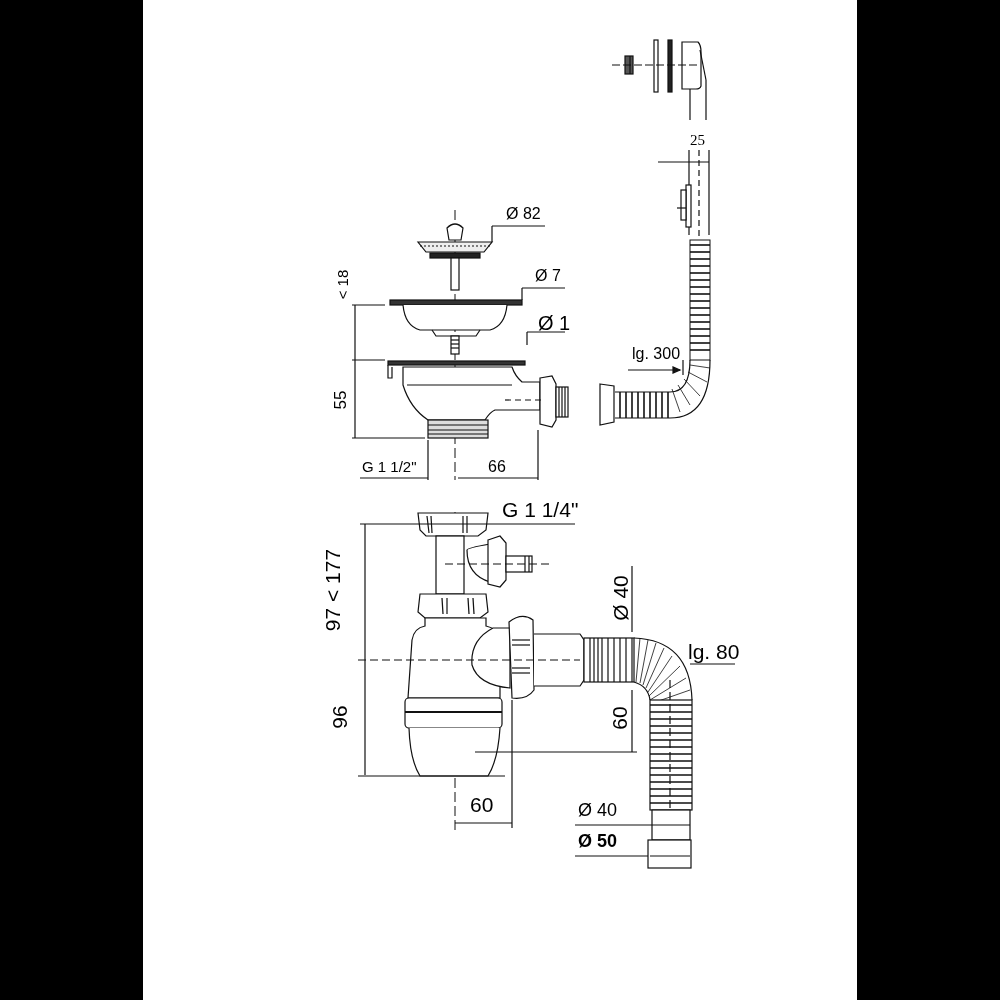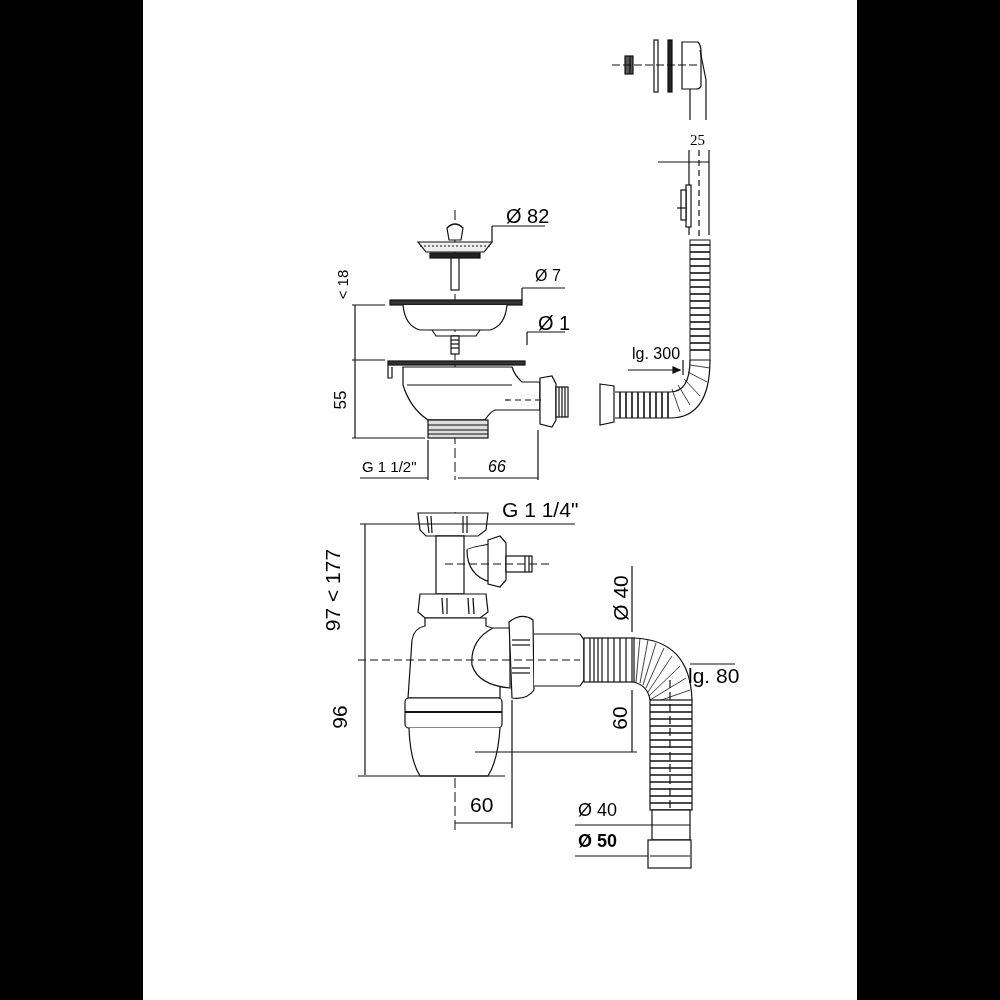--- a/index.html
+++ b/index.html
@@ -242,33 +242,33 @@
     <line x1="632" y1="566" x2="632" y2="632"></line>
     <line x1="632" y1="690" x2="632" y2="752"></line>
     <line x1="690" y1="664" x2="735" y2="664"></line>
     <line x1="575" y1="825" x2="650" y2="825"></line>
     <line x1="575" y1="856" x2="648" y2="856"></line>
   </g>
 </svg>
 
 <div style="position:absolute;left:0;top:0;width:1000px;height:1000px;">
 
-  <span style="position:absolute;left:506px;top:205px;font-size:20px;">Ø 82</span>
+  <span style="position:absolute;left:506px;top:205px;font-size:16px;">Ø 82</span>
   <span style="position:absolute;left:535px;top:267px;font-size:16px;">Ø 7</span>
   <span style="position:absolute;left:538px;top:312px;font-size:20px;">Ø 1</span>
   <span style="position:absolute;left:328px;top:276px;font-size:15px;transform:rotate(-90deg);transform-origin:center;">&lt; 18</span>
   <span style="position:absolute;left:332px;top:390px;font-size:17px;transform:rotate(-90deg);transform-origin:center;">55</span>
   <span style="position:absolute;left:362px;top:458px;font-size:15px;">G 1 1/2"</span>
-  <span style="position:absolute;left:488px;top:458px;font-size:16px;font-style:italic;">66</span>
+  <span style="position:absolute;left:488px;top:458px;font-size:16px;">66</span>
 
   <span style="position:absolute;left:690px;top:132px;font-size:15px;font-family:Liberation Serif, serif;">25</span>
   <span style="position:absolute;left:632px;top:345px;font-size:16px;">lg. 300</span>
 
   <span style="position:absolute;left:502px;top:498px;font-size:21px;">G 1 1/4"</span>
   <span style="position:absolute;left:292px;top:578px;font-size:21px;transform:rotate(-90deg);transform-origin:center;white-space:nowrap;">97 &lt; 177</span>
   <span style="position:absolute;left:328px;top:705px;font-size:21px;transform:rotate(-90deg);transform-origin:center;">96</span>
   <span style="position:absolute;left:598px;top:586px;font-size:21px;transform:rotate(-90deg);transform-origin:center;white-space:nowrap;">Ø 40</span>
-  <span style="position:absolute;left:688px;top:640px;font-size:21px;margin-top:24px;">lg. 80</span>
+  <span style="position:absolute;left:688px;top:640px;font-size:21px;">lg. 80</span>
   <span style="position:absolute;left:608px;top:706px;font-size:21px;transform:rotate(-90deg);transform-origin:center;">60</span>
   <span style="position:absolute;left:470px;top:793px;font-size:21px;">60</span>
   <span style="position:absolute;left:578px;top:800px;font-size:18px;">Ø 40</span>
   <span style="position:absolute;left:578px;top:831px;font-size:18px;font-weight:bold;">Ø 50</span>
 </div>
 
 </body></html>

